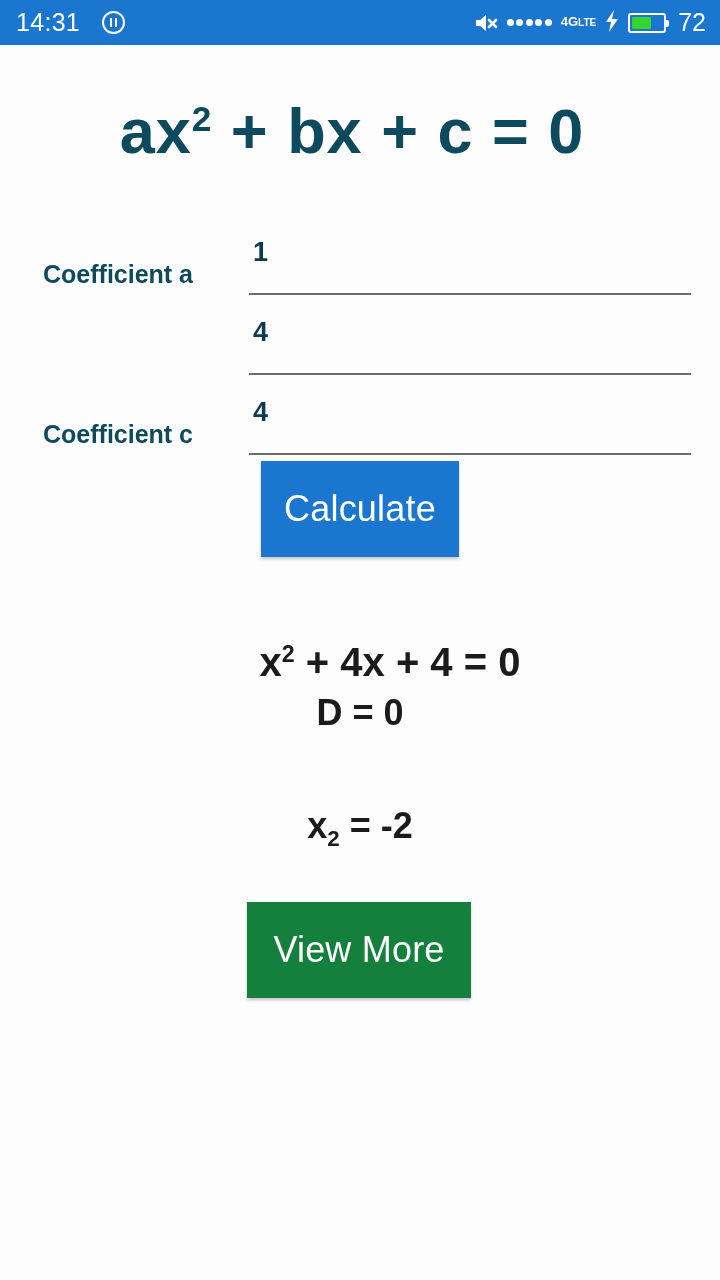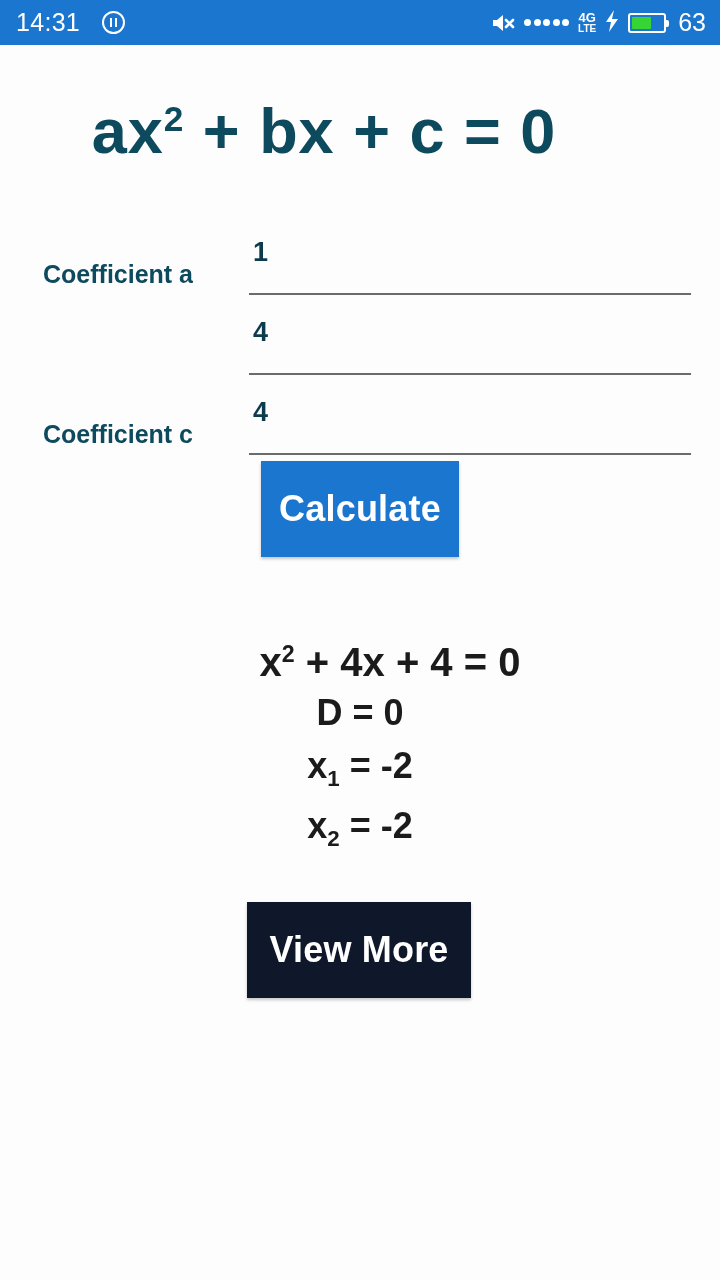--- a/index.html
+++ b/index.html
@@ -66,21 +66,21 @@
   .mute-icon { display: flex; align-items: center; gap: 1px; }
   .signal-dots { display: flex; align-items: center; gap: 2.5px; }
   .signal-dots span {
     width: 7px; height: 7px;
     border-radius: 50%;
     background: #ffffff;
     display: block;
   }
   .net-type {
     display: flex;
-    flex-direction: column;
+    flex-direction: row;
     align-items: center;
     line-height: 0.95;
     font-weight: 700;
     text-align: right;
   }
   .net-type .g4 { font-size: 13px; }
   .net-type .lte { font-size: 10px; }
   .battery-shell {
     width: 38px; height: 20px;
     border: 2.5px solid #ffffff;
@@ -124,20 +124,21 @@
     position: absolute;
     top: 50px;
     left: 0;
     width: 648px;
     text-align: center;
     font-size: 63px;
     font-weight: bold;
     color: #0d4a5e;
     letter-spacing: 1px;
     white-space: nowrap;
+    padding-left: 28px;
   }
   #page-title sup {
     font-size: 0.56em;
     vertical-align: super;
     line-height: 0;
   }
 
   .field-row {
     position: absolute;
     left: 11px;
@@ -180,21 +181,21 @@
   #field-b { top: 268px; }
   #field-c { top: 348px; }
 
   .blue-button {
     position: absolute;
     background: #1b76cf;
     color: #ffffff;
     border: none;
     font-family: "Liberation Sans", sans-serif;
     font-size: 36px;
-    font-weight: 700;
+    font-weight: 400;
     letter-spacing: 0.2px;
     box-shadow: 0 2px 3px rgba(0,0,0,0.22);
     cursor: pointer;
     padding: 0;
     display: flex;
     align-items: center;
     justify-content: center;
   }
   #calculate-button {
     left: 261px;
@@ -281,21 +282,21 @@
     <span>
       <svg width="14" height="22" viewBox="0 0 14 22" aria-hidden="true">
         <path d="M9 0 L1 12 H6 L4 22 L13 9 H7 Z" fill="#ffffff"></path>
       </svg>
     </span>
 
     <span class="battery-shell">
       <span class="battery-fill" id="battery-fill" style="width: 63%; background: rgb(55, 212, 53);"></span>
     </span>
 
-    <span id="battery-pct">63</span>
+    <span id="battery-pct">72</span>
   </div>
 </div>
 
 <div id="content">
 
   <div id="page-title" style="color: rgb(13, 74, 94);"><span>ax</span><sup>2</sup><span> + bx + c = 0</span></div>
 
   <div class="field-row" id="field-a">
     <span class="field-label">Coefficient a</span>
     <div class="field-input-wrap">
@@ -315,19 +316,18 @@
       <input class="field-value" type="text" value="4" style="">
     </div>
   </div>
 
   <button class="blue-button" id="calculate-button" style="background: rgb(27, 118, 207);">Calculate</button>
 
   <div class="result-line" id="result-equation"><span>x</span><sup>2</sup><span> + 4x + 4 = 0</span></div>
 
   <div class="result-line" id="result-d">D = 0</div>
 
-  <div class="result-line" id="result-x1"><span>x</span><sub>1</sub><span> = -2</span></div>
 
   <div class="result-line" id="result-x2"><span>x</span><sub>2</sub><span> = -2</span></div>
 
-  <button class="blue-button" id="view-more-button" style="background: #0f172a;">View More</button>
+  <button class="blue-button" id="view-more-button" style="background: #15803d;">View More</button>
 
 </div>
 
 </body></html>

